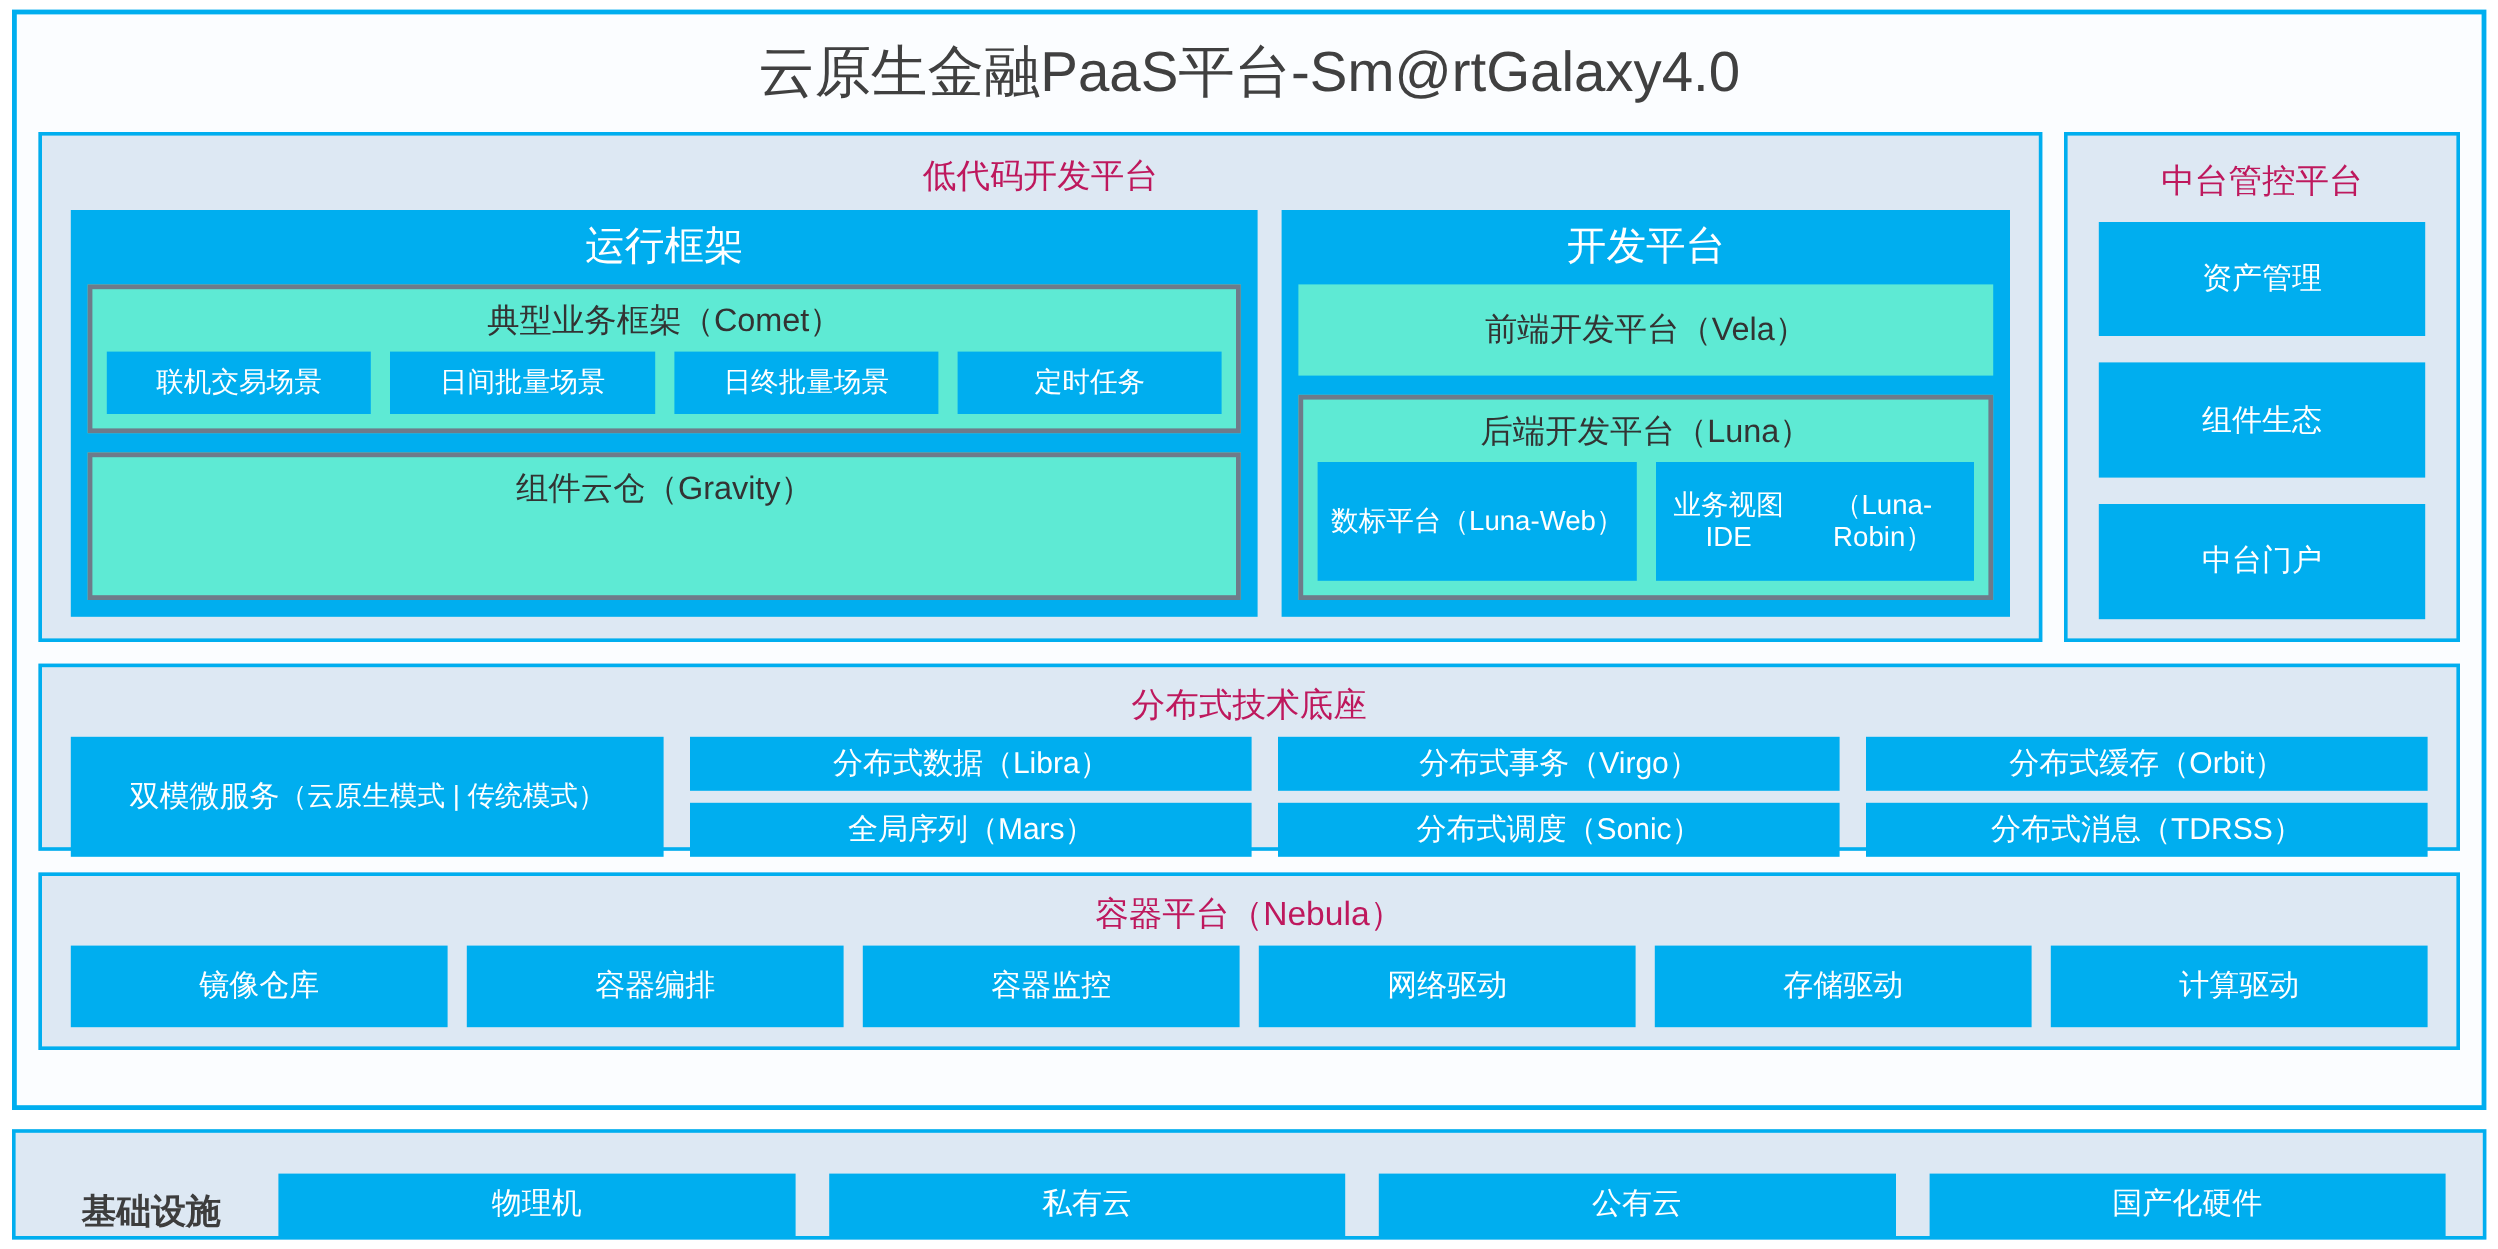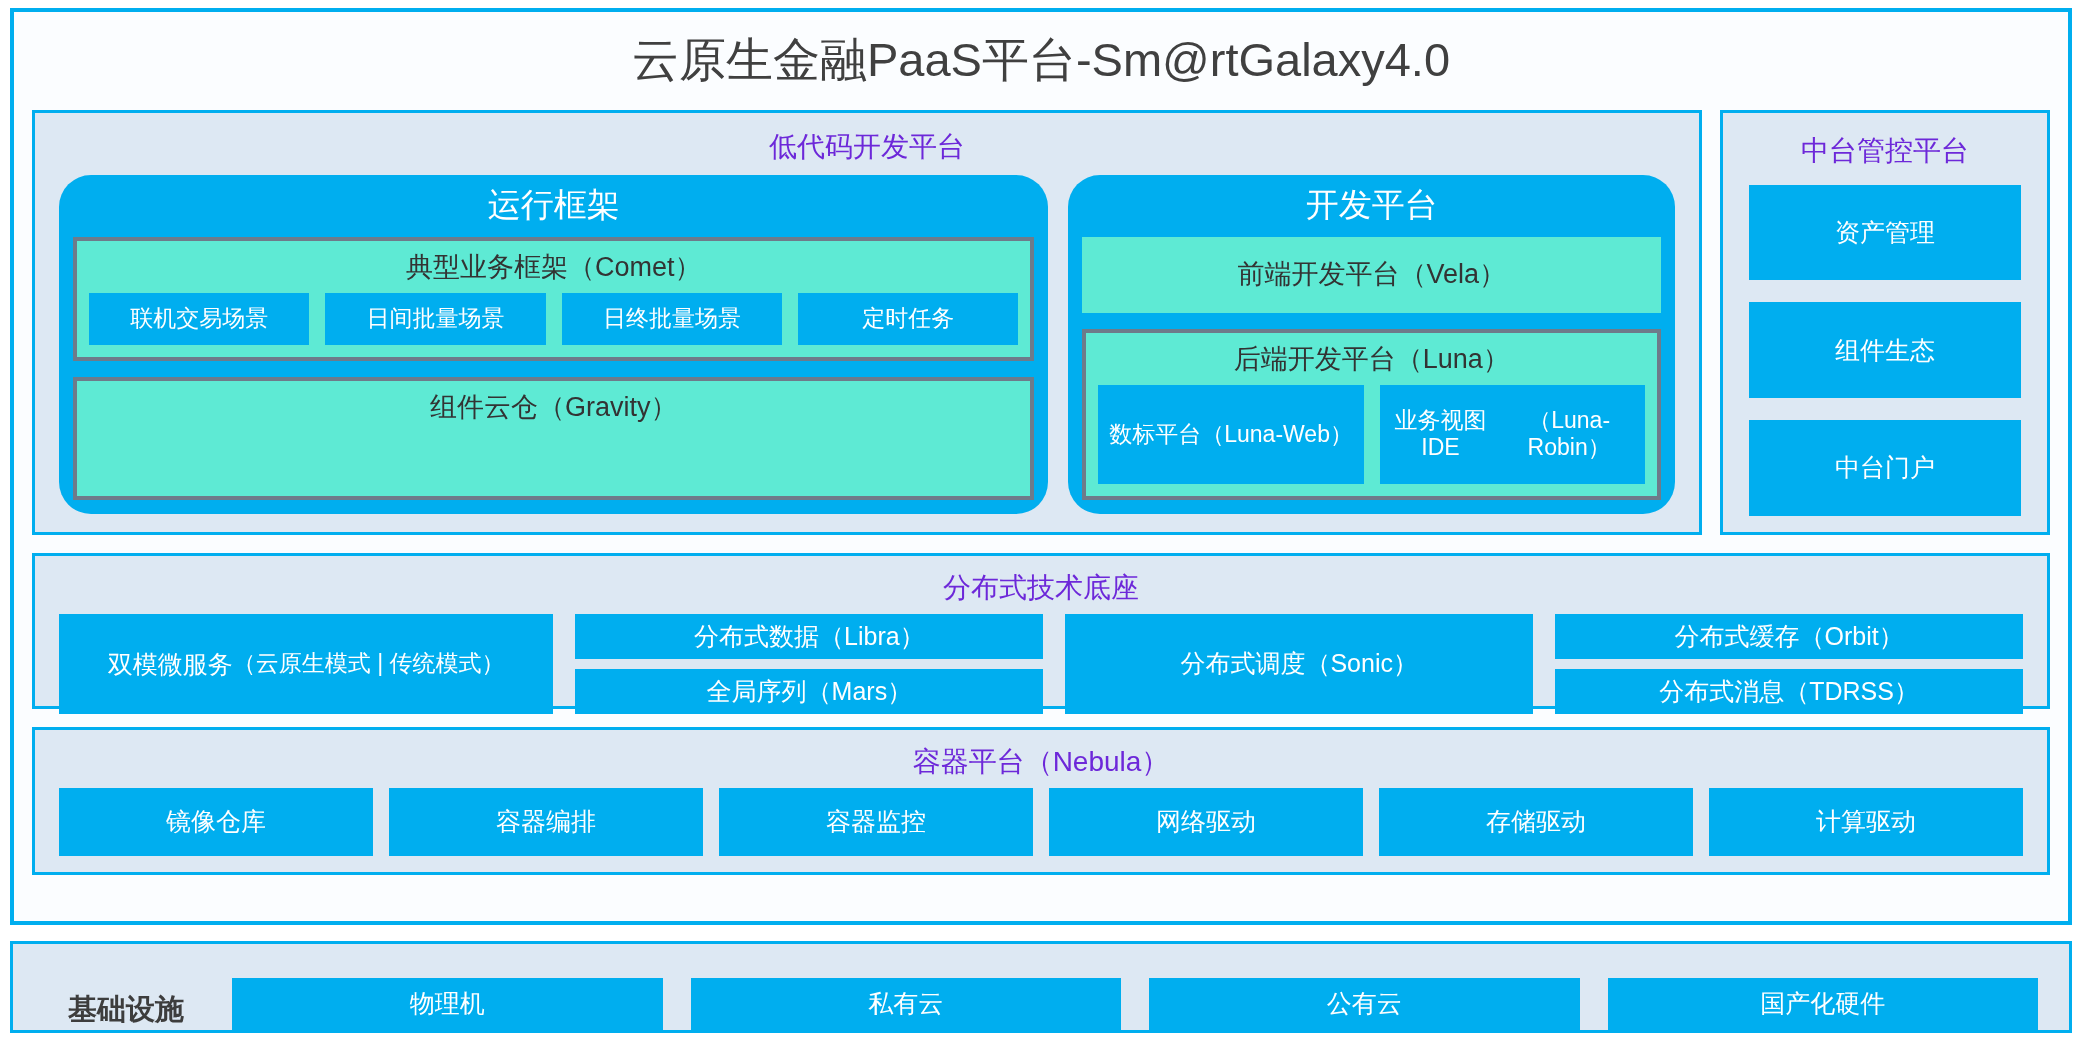--- a/index.html
+++ b/index.html
@@ -37,21 +37,21 @@
 
   
   .panel {
     background: #dde8f3;
     border: 3px solid #00aeef;
     padding: 10px;
   }
   .panel-title {
     text-align: center;
     font-size: 28px;
-    color: #6d28d9;
+    color: #be185d;
     padding: 8px 0 12px 0;
     line-height: 1.15;
   }
 
   
   .top-region {
     display: flex;
     gap: 18px;
     height: 425px;
   }
@@ -64,21 +64,20 @@
     display: flex;
     gap: 20px;
     padding: 0 14px 8px 14px;
   }
 
   
   .bluecard {
     background: #00aeef;
     display: flex; flex-direction: column;
     padding: 0 14px 14px 14px;
-    border-radius: 32px;
   }
   .bluecard-title {
     text-align: center;
     color: #ffffff;
     font-size: 33px;
     padding: 12px 0 14px 0;
     line-height: 1.1;
   }
   .runtime { flex: 1 1 62%; }
   .devplat { flex: 1 1 38%; }
@@ -252,20 +251,21 @@
             <span class="sub">（云原生模式 | 传统模式）</span>
           </div>
         </div>
 
         <div class="dist-col">
           <div class="chip">分布式数据（Libra）</div>
           <div class="chip">全局序列（Mars）</div>
         </div>
 
         <div class="dist-col">
+          <div class="chip">分布式事务（Virgo）</div>
           <div class="chip">分布式调度（Sonic）</div>
         </div>
 
         <div class="dist-col">
           <div class="chip">分布式缓存（Orbit）</div>
           <div class="chip">分布式消息（TDRSS）</div>
         </div>
 
       </div>
     </div>

